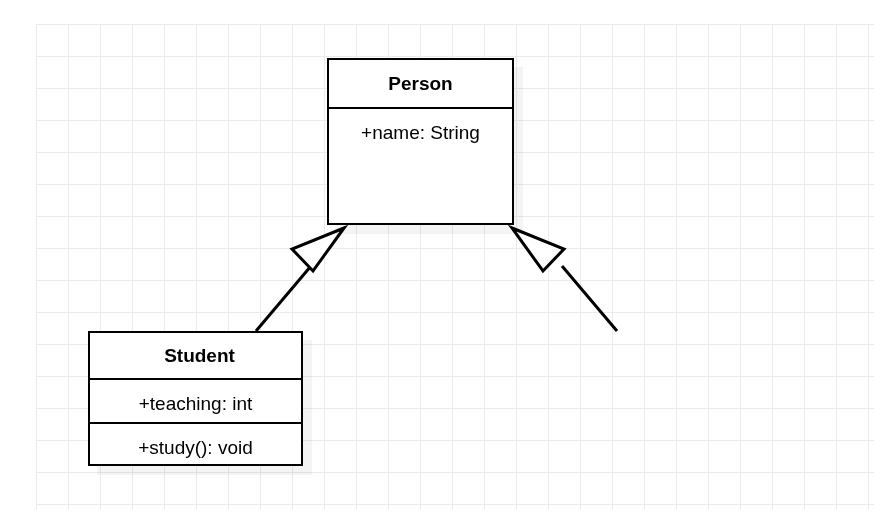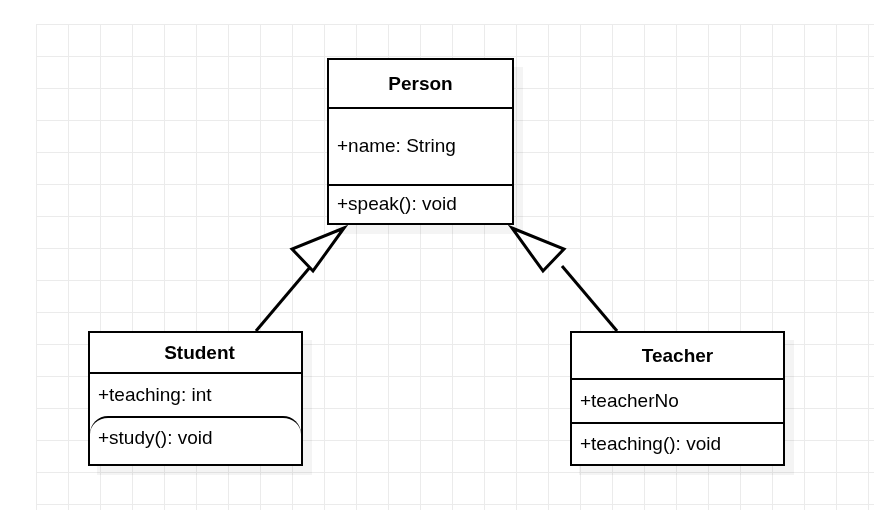--- a/index.html
+++ b/index.html
@@ -59,42 +59,41 @@
     justify-content: center;
     font-weight: bold;
     font-size: 19px;
     color: #000000;
     text-align: center;
   }
   .uml-compartment {
     box-sizing: border-box;
     border-top: 2px solid #000000;
     display: flex;
-    flex-direction: column;
     justify-content: center;
     padding: 12px 8px;
   }
   .uml-line {
     font-size: 19px;
     color: #000000;
     line-height: 1.28;
     white-space: pre;
   }
 
   
   #class-person          { left: 327px; top: 58px; width: 187px; height: 167px; }
   #class-person .uml-name        { height: 47px; }
   #class-person .attrs           { height: 77px; }
   #class-person .ops             { height: 39px; }
 
   
   #class-student         { left: 88px; top: 331px; width: 215px; height: 135px; }
-  #class-student .uml-name       { height: 39px; margin-left: 8px; }
+  #class-student .uml-name       { height: 45px; margin-left: 8px; }
   #class-student .attrs          { height: 44px; }
-  #class-student .ops            { height: 42px; border-radius: 18px; }
+  #class-student .ops            { height: 42px; }
 
   
   #class-teacher         { left: 570px; top: 331px; width: 215px; height: 135px; }
   #class-teacher .uml-name       { height: 45px; }
   #class-teacher .attrs          { height: 44px; }
   #class-teacher .ops            { height: 42px; }
 </style>
 </head>
 <body>
 
@@ -113,38 +112,26 @@
       <line x1="617" y1="331" x2="562" y2="266" stroke="#000000" stroke-width="3"></line>
       <polygon points="512,228 564,249 543,271" fill="#ffffff" stroke="#000000" stroke-width="3" stroke-linejoin="miter"></polygon>
     </g>
   </svg>
 
   <div class="uml-class" id="class-person">
     <div class="uml-name">Person</div>
     <div class="uml-compartment attrs">
       <div class="uml-line">+name: String</div>
     </div>
-    <div class="uml-compartment ops">
-      <div class="uml-line">+speak(): void</div>
-    </div>
   </div>
 
   <div class="uml-class" id="class-student">
     <div class="uml-name">Student</div>
     <div class="uml-compartment attrs">
       <div class="uml-line">+teaching: int</div>
     </div>
     <div class="uml-compartment ops">
       <div class="uml-line">+study(): void</div>
     </div>
   </div>
 
-  <div class="uml-class" id="class-teacher">
-    <div class="uml-name">Teacher</div>
-    <div class="uml-compartment attrs">
-      <div class="uml-line">+teacherNo</div>
-    </div>
-    <div class="uml-compartment ops">
-      <div class="uml-line">+teaching(): void</div>
-    </div>
-  </div>
 
 </div>
 
 </body></html>

